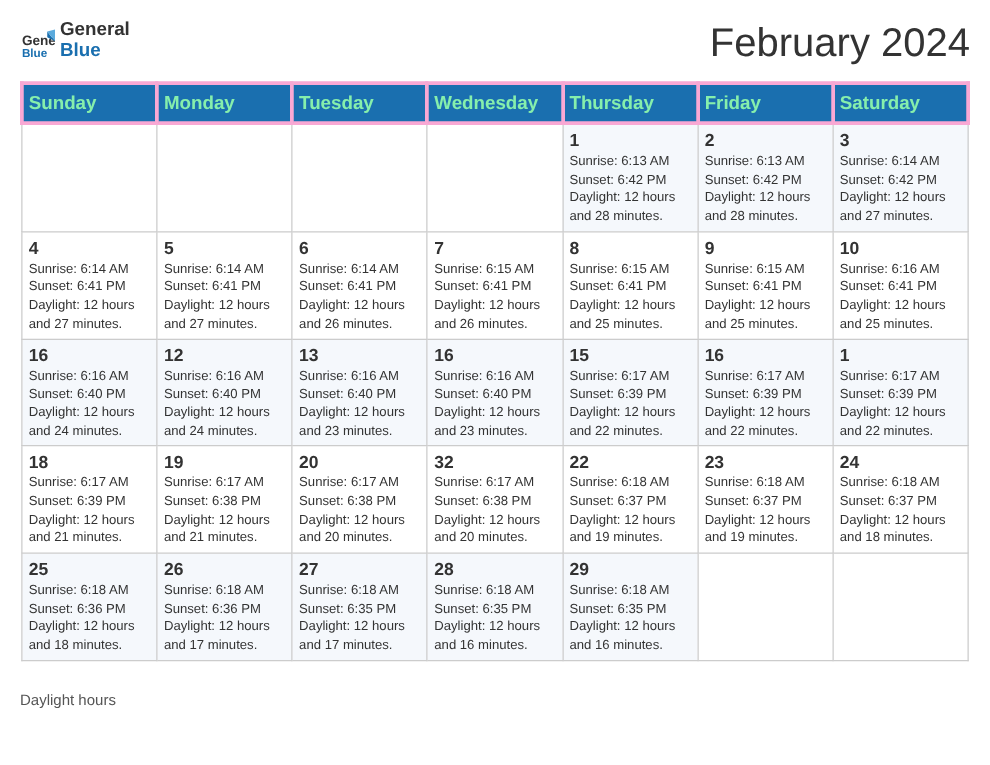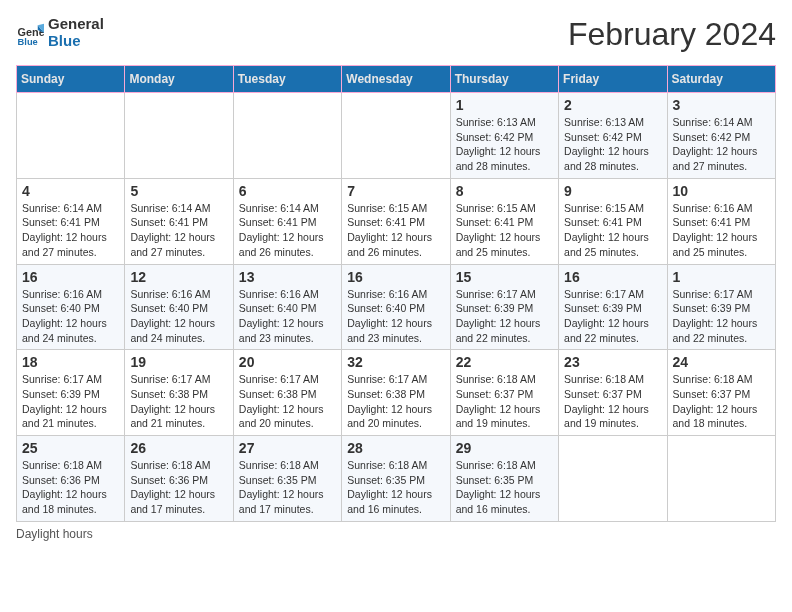--- a/index.html
+++ b/index.html
@@ -38,25 +38,25 @@
       font-size: 15px;
       color: #555;
     }
     table {
       width: 100%;
       border-collapse: collapse;
       table-layout: fixed;
     }
     th {
       background: #1a6faf;
-      color: #e5e5e5;
-      font-size: 12px;
+      color: #86efac;
+      font-size: 15px;
       padding: 6px 4px;
       text-align: left;
-      border: 1px solid #f9a8d4;
+      border: 3px solid #f9a8d4;
     }
     td {
       vertical-align: top;
       border: 1px solid #ccc;
       padding: 4px 5px;
       font-size: 11px;
       color: #333;
       height: 80px;
     }
     .day-num {
@@ -74,21 +74,21 @@
     tr:nth-child(odd) td {
       background: #f5f8fc;
     }
     tr:nth-child(even) td {
       background: #ffffff;
     }
     .empty-cell {
       background: #fff !important;
     }
     .footer {
-      margin-top: 5px;
+      margin-top: 24px;
       font-size: 12px;
       color: #555;
     }
   </style>
 </head>
 <body>
 
 <div class="header">
   <div class="logo">
     <svg class="logo-icon" viewBox="0 0 36 36">

